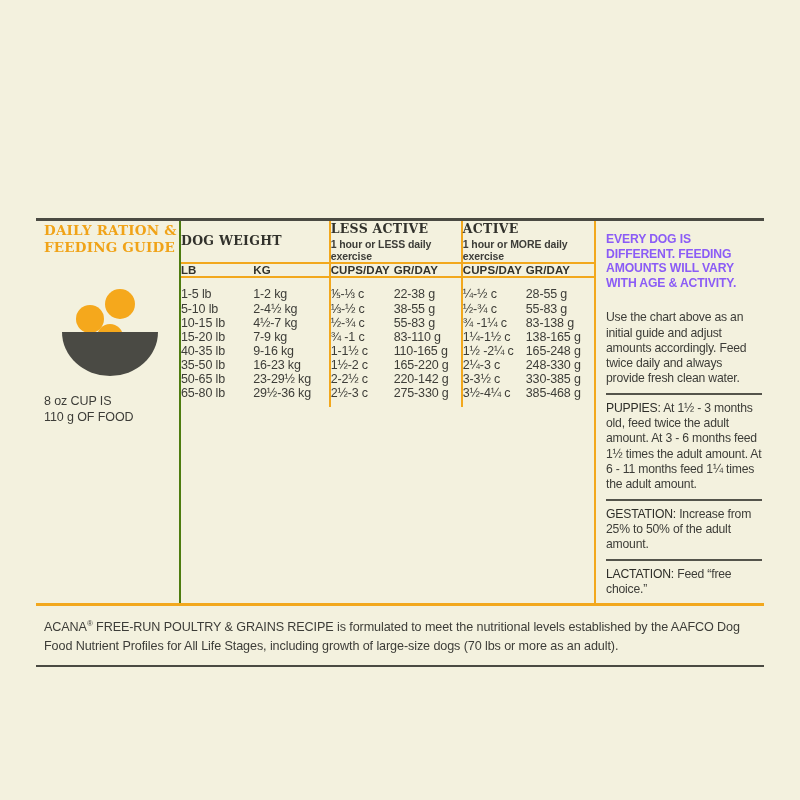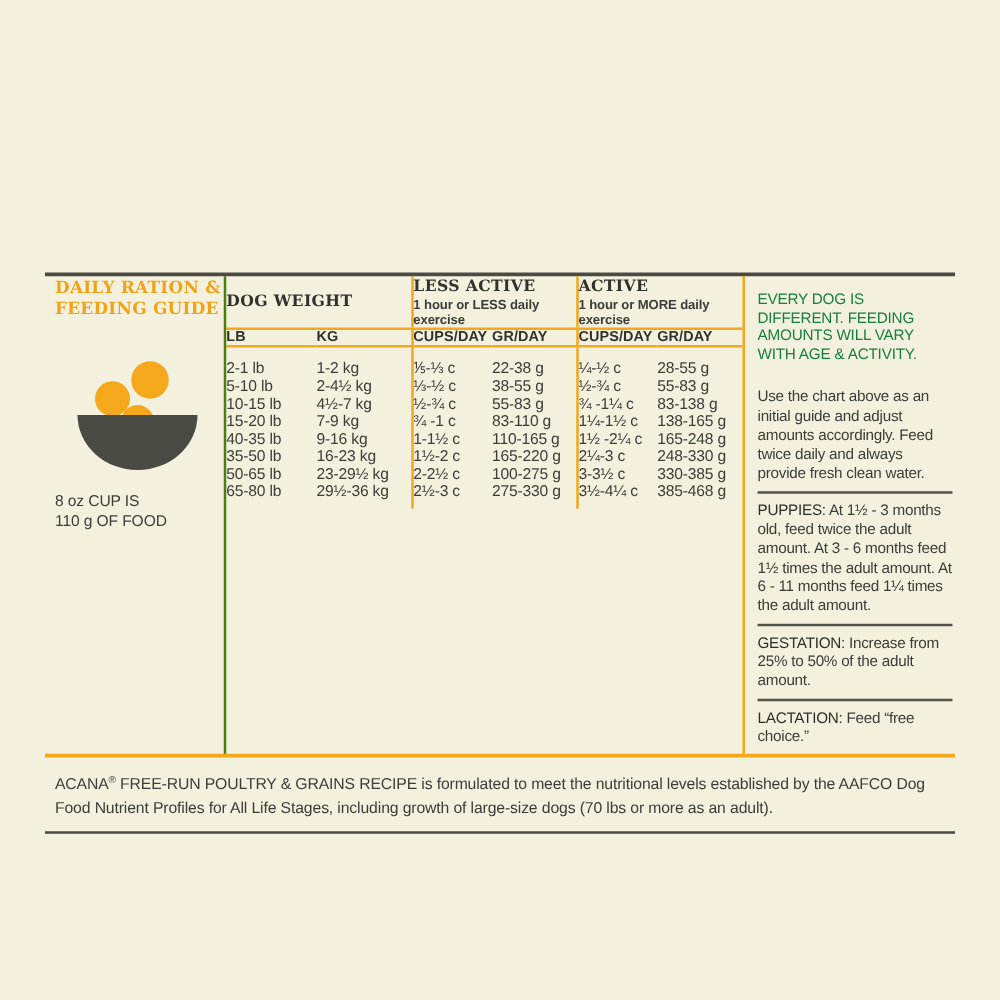--- a/index.html
+++ b/index.html
@@ -136,24 +136,24 @@
   tbody tr:last-child td { padding-bottom: 7px; }
 
   
   .right-zone {
     width: 168px;
     flex: 0 0 168px;
     box-sizing: border-box;
     padding: 11px 2px 6px 10px;
   }
   .rz-lead {
-    font-weight: normal;
+    font-weight: bold;
     font-size: 12.2px;
     line-height: 14.6px;
-    color: #15803d;
+    color: #8b5cf6;
     letter-spacing: -0.15px;
     margin: 0;
     text-transform: uppercase;
   }
   .rz-body {
     font-size: 12.2px;
     line-height: 15.2px;
     letter-spacing: -0.2px;
     margin: 20px 0 0 0;
     color: #3d3d38;
@@ -244,21 +244,21 @@
             <th>LB</th>
             <th>KG</th>
             <th class="divider-l">CUPS/DAY</th>
             <th>GR/DAY</th>
             <th class="divider-l">CUPS/DAY</th>
             <th>GR/DAY</th>
           </tr>
         </thead>
         <tbody>
           <tr>
-            <td>2-1 lb</td>
+            <td>1-5 lb</td>
             <td>1-2 kg</td>
             <td class="divider-l">⅕-⅓ c</td>
             <td>22-38 g</td>
             <td class="divider-l">¼-½ c</td>
             <td>28-55 g</td>
           </tr>
           <tr>
             <td>5-10 lb</td>
             <td>2-4½ kg</td>
             <td class="divider-l">⅓-½ c</td>
@@ -295,21 +295,21 @@
             <td>16-23 kg</td>
             <td class="divider-l">1½-2 c</td>
             <td>165-220 g</td>
             <td class="divider-l">2¼-3 c</td>
             <td>248-330 g</td>
           </tr>
           <tr>
             <td>50-65 lb</td>
             <td>23-29½ kg</td>
             <td class="divider-l">2-2½ c</td>
-            <td>100-275 g</td>
+            <td>220-142 g</td>
             <td class="divider-l">3-3½ c</td>
             <td>330-385 g</td>
           </tr>
           <tr>
             <td>65-80 lb</td>
             <td>29½-36 kg</td>
             <td class="divider-l">2½-3 c</td>
             <td>275-330 g</td>
             <td class="divider-l">3½-4¼ c</td>
             <td>385-468 g</td>

